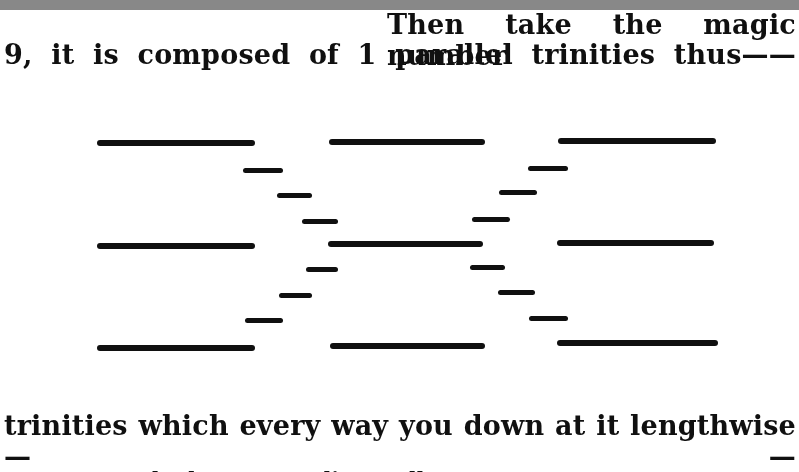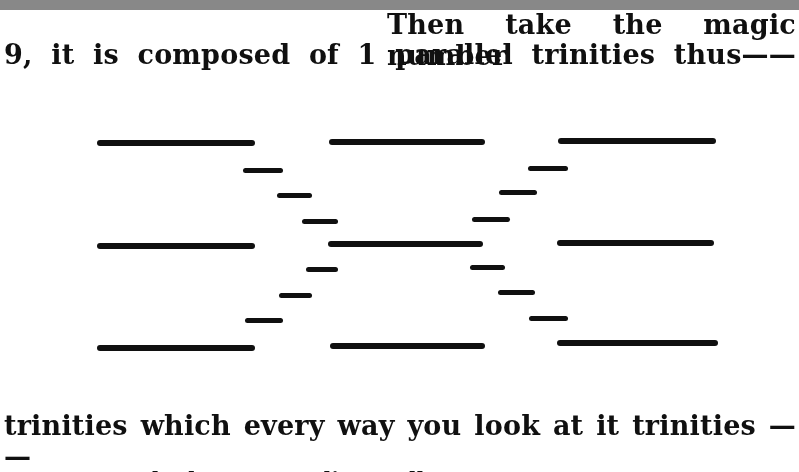--- a/index.html
+++ b/index.html
@@ -68,17 +68,17 @@
       <div class="seg" style="left: 279px; top: 283px; width: 33px; height: 5px;"></div>
       <div class="seg" style="left: 245px; top: 308px; width: 38px; height: 5px;"></div>
       <div class="seg" style="left: 528px; top: 156px; width: 40px; height: 5px;"></div>
       <div class="seg" style="left: 499px; top: 180px; width: 38px; height: 5px;"></div>
       <div class="seg" style="left: 472px; top: 207px; width: 38px; height: 5px;"></div>
       <div class="seg" style="left: 470px; top: 255px; width: 35px; height: 5px;"></div>
       <div class="seg" style="left: 498px; top: 280px; width: 37px; height: 5px;"></div>
       <div class="seg" style="left: 529px; top: 306px; width: 39px; height: 5px;"></div>
     </div>
 
-  <div class="txt just line-bot1">trinities which every way you look at it trinities — —</div>
+  <div class="txt just line-bot1">trinities which every way you down at it lengthwise — —</div>
 
   <div class="txt line-bot2">—3 up and down; 3, diagonally.</div>
 
 </div>
 
 </body></html>

